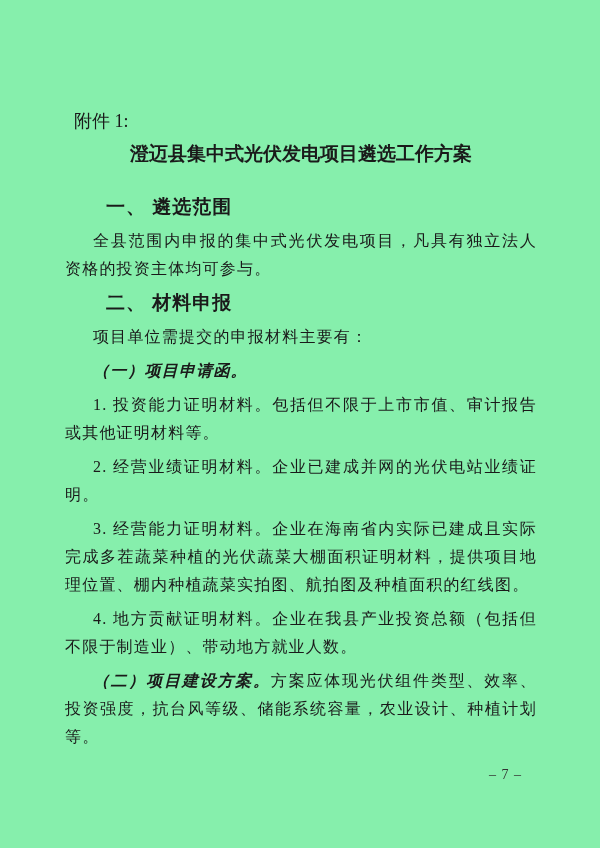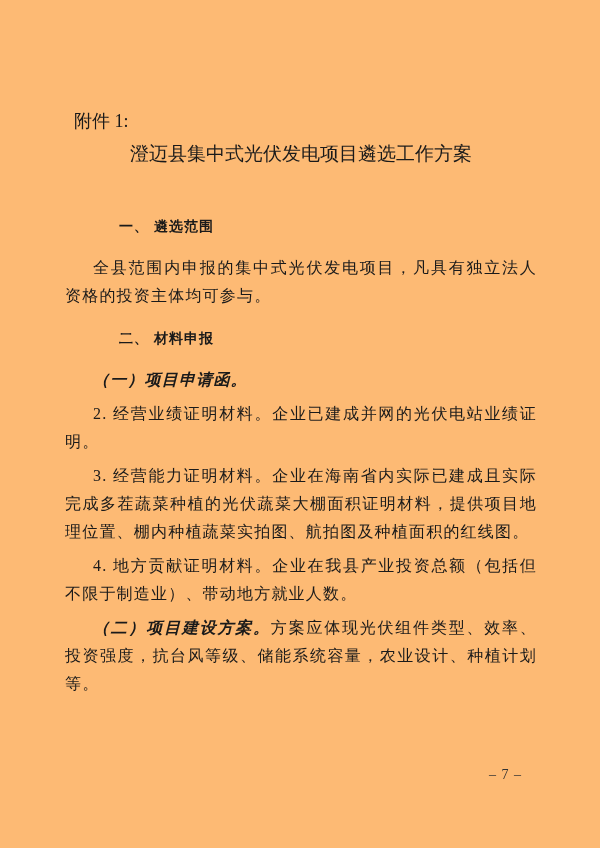--- a/index.html
+++ b/index.html
@@ -4,46 +4,46 @@
 <style>
   html, body {
     margin: 0;
     padding: 0;
     background: #ffffff;
   }
   .page {
     position: relative;
     width: 600px;
     height: 848px;
-    background: #fdba74;
+    background: #86efac;
     color: #1a1a1a;
     font-family: "Liberation Serif", "DejaVu Serif", serif;
     overflow: hidden;
   }
   .content {
     position: absolute;
     left: 59px;
     top: 108px;
     width: 484px;
   }
   .attachment {
     font-size: 18px;
     line-height: 26px;
     padding-left: 15px;
   }
   .doc-title {
-    margin: 4px 0 42px 0;
+    margin: 4px 0 23px 0;
     font-size: 19px;
-    font-weight: normal;
+    font-weight: bold;
     text-align: center;
     line-height: 32px;
   }
   .heading {
-    margin: 14px;
-    font-size: 14px;
+    margin: 1px;
+    font-size: 19px;
     font-weight: bold;
     font-family: "Liberation Sans", "DejaVu Sans", sans-serif;
     line-height: 28px;
     text-indent: 46px;
     letter-spacing: 1px;
   }
   .para {
     margin: 6px;
     font-size: 16px;
     letter-spacing: 1.2px;
@@ -74,24 +74,26 @@
     <div class="attachment">附件 1:</div>
 
     <div class="doc-title">澄迈县集中式光伏发电项目遴选工作方案</div>
 
     <p class="heading">一、 遴选范围</p>
 
     <p class="para">全县范围内申报的集中式光伏发电项目，凡具有独立法人资格的投资主体均可参与。</p>
 
     <p class="heading">二、 材料申报</p>
 
+    <p class="para">项目单位需提交的申报材料主要有：</p>
 
     <p class="para kai">（一）项目申请函。</p>
 
 
+    <p class="para">1. 投资能力证明材料。包括但不限于上市市值、审计报告或其他证明材料等。</p>
 
     <p class="para">2. 经营业绩证明材料。企业已建成并网的光伏电站业绩证明。</p>
 
     <p class="para">3. 经营能力证明材料。企业在海南省内实际已建成且实际完成多茬蔬菜种植的光伏蔬菜大棚面积证明材料，提供项目地理位置、棚内种植蔬菜实拍图、航拍图及种植面积的红线图。</p>
 
     <p class="para">4. 地方贡献证明材料。企业在我县产业投资总额（包括但不限于制造业）、带动地方就业人数。</p>
 
     <p class="para"><span class="kai">（二）项目建设方案。</span><span>方案应体现光伏组件类型、效率、投资强度，抗台风等级、储能系统容量，农业设计、种植计划等。</span></p>
 
   </div>

